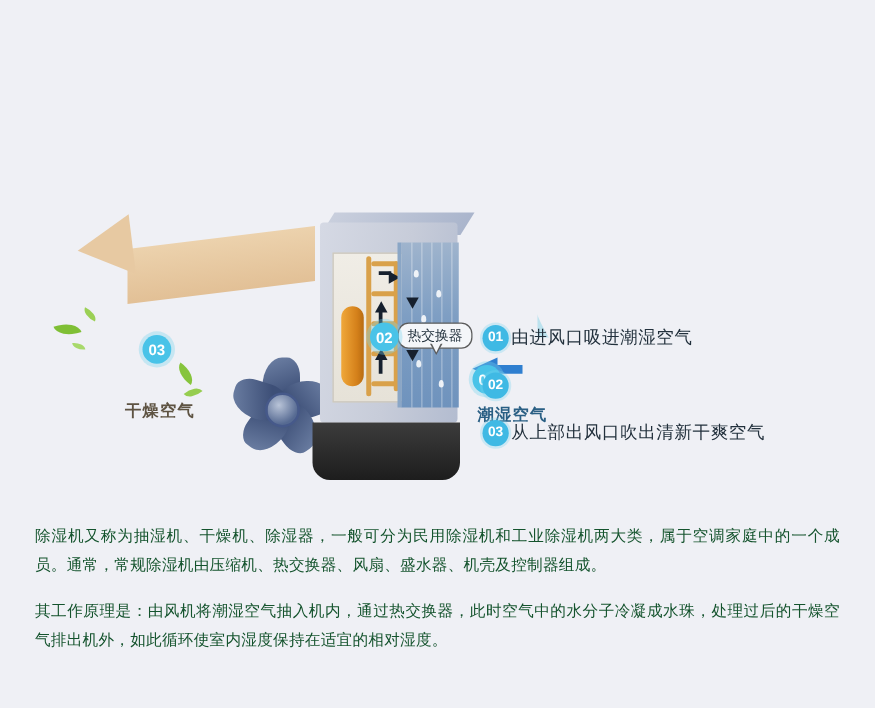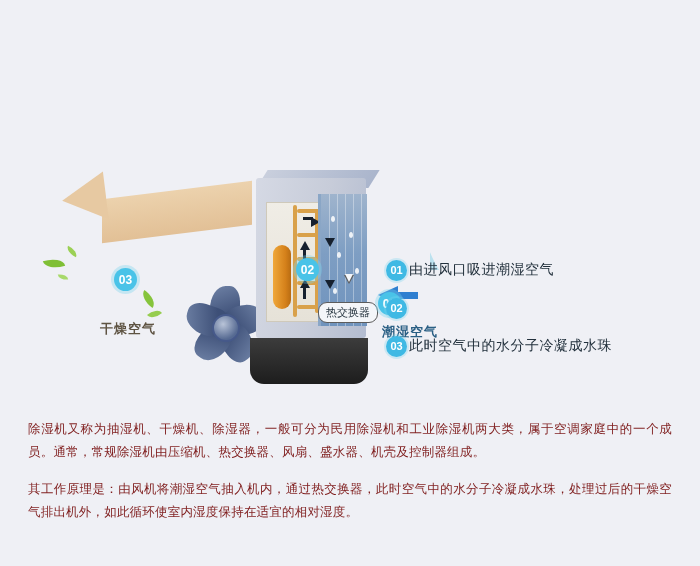--- a/index.html
+++ b/index.html
@@ -193,21 +193,21 @@
     font-size:13px;color:#2a5f84;font-weight:bold;letter-spacing:1px;
   }
 
   
   .callout{
     position:absolute;left:318px;top:148px;
   }
   .callout .bub{
     border:1px solid #5c5c5c;background:#f4f6f9;
     border-radius:9px;padding:2px 7px;
-    font-size:11px;color:#26343f;white-space:nowrap;margin-top:44px;
+    font-size:11px;color:#26343f;white-space:nowrap;
   }
   .callout .tip{
     position:absolute;left:26px;top:17px;width:0;height:0;
     border-left:5px solid transparent;border-right:5px solid transparent;
     border-top:9px solid #5c5c5c;
   }
   .callout .tipinner{
     position:absolute;left:27px;top:16px;width:0;height:0;
     border-left:4px solid transparent;border-right:4px solid transparent;
     border-top:8px solid #f4f6f9;
@@ -239,21 +239,21 @@
     text-shadow:0 0 2px #ffffff, 2px 2px 0 rgba(255,255,255,.9);
     white-space:nowrap;
     pointer-events:none;
   }
 
   
   .body-text{
     position:absolute;left:28px;top:418px;width:644px;
   }
   .para{
-    font-size:12.5px;line-height:23px;color:#7f1d1d;
+    font-size:12.5px;line-height:23px;color:#14532d;
     margin:0 0 14px 0;text-align:justify;
     letter-spacing:.2px;
   }
 </style>
 </head>
 <body>
 
 <div class="page">
 
 
@@ -344,21 +344,21 @@
   <div class="steps">
     <div class="step">
       <span class="num">01</span>
       <span class="txt">由进风口吸进潮湿空气</span>
     </div>
     <div class="step">
       <span class="num">02</span>
     </div>
     <div class="step">
       <span class="num">03</span>
-      <span class="txt">此时空气中的水分子冷凝成水珠</span>
+      <span class="txt">从上部出风口吹出清新干爽空气</span>
     </div>
   </div>
 
 
   <div class="body-text">
     <p class="para">除湿机又称为抽湿机、干燥机、除湿器，一般可分为民用除湿机和工业除湿机两大类，属于空调家庭中的一个成员。通常，常规除湿机由压缩机、热交换器、风扇、盛水器、机壳及控制器组成。</p>
     <p class="para">其工作原理是：由风机将潮湿空气抽入机内，通过热交换器，此时空气中的水分子冷凝成水珠，处理过后的干燥空气排出机外，如此循环使室内湿度保持在适宜的相对湿度。</p>
   </div>
 
 </div>

